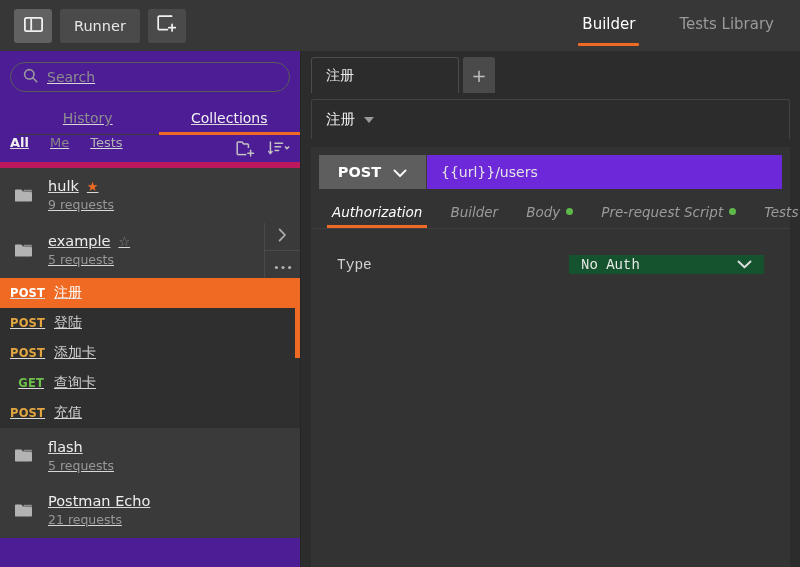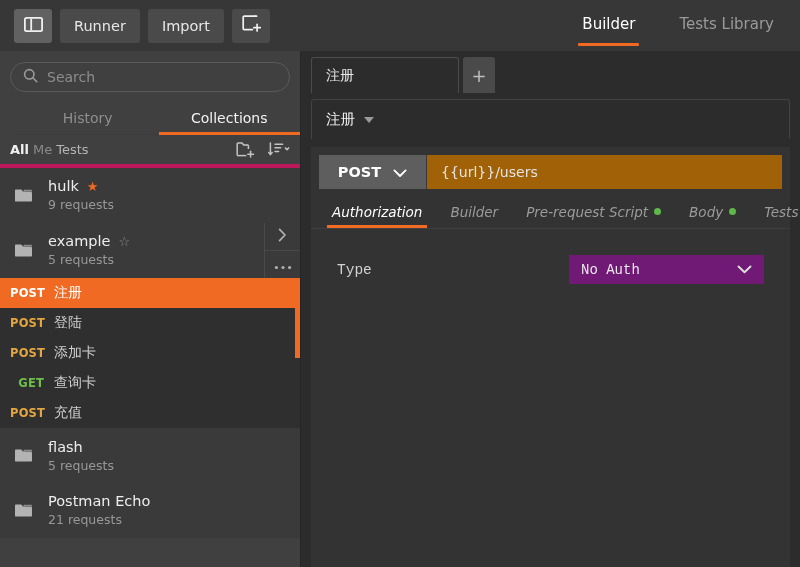--- a/index.html
+++ b/index.html
@@ -37,23 +37,24 @@
   .app-tab.active::after {
     content: ""; position: absolute; left: 18px; right: 18px; bottom: 5px;
     height: 3px; background: #f06a23; border-radius: 1px;
   }
 
   
   .body-row { flex: 1; display: flex; min-height: 0; }
 
   
   .sidebar {
-    width: 301px; flex: 0 0 301px; background: #404040;
+    width: 301px; flex: 0 0 301px; background: #4c1d95;
     display: flex; flex-direction: column; min-height: 0;
     border-right: 1px solid #262626;
+    text-decoration: underline;
   }
   .search-wrap { padding: 11px 10px 10px 10px; }
   .search-box {
     height: 30px; border: 1px solid #5a5a5a; border-radius: 15px;
     display: flex; align-items: center; padding: 0 12px; gap: 9px;
     background: transparent;
   }
   .search-box input {
     flex: 1; background: transparent; border: none; outline: none;
     color: #cfcfcf; font-size: 14px; font-family: inherit;
@@ -65,22 +66,22 @@
     flex: 1; display: flex; align-items: center; justify-content: center;
     font-size: 14px; color: #8f8f8f; cursor: pointer; position: relative;
   }
   .side-tab.active { color: #f2f2f2; }
   .side-tab.active::after {
     content: ""; position: absolute; left: 0; right: 0; bottom: -1px;
     height: 3px; background: #f06a23;
   }
 
   .filter-row {
-    height: 33px; display: flex; align-items: center; padding: 0 10px;
-    border-bottom: 4px solid #be185d; gap: 4px;
+    height: 33px; display: flex; padding: 0 10px;
+    border-bottom: 6px solid #be185d; gap: 21px;
   }
   .filter-chip { font-size: 13px; color: #8a8a8a; cursor: pointer; }
   .filter-chip.active { color: #f0f0f0; font-weight: bold; }
   .filter-chip.mid { color: #b4b4b4; }
   .filter-actions { margin-left: auto; display: flex; align-items: center; gap: 13px; }
   .filter-actions .ic { cursor: pointer; display: flex; align-items: center; }
 
   .coll-list { flex: 1; overflow: hidden; position: relative; }
 
   .coll-row {
@@ -154,21 +155,21 @@
   }
 
   .url-row { height: 42px; display: flex; align-items: stretch; padding: 8px 8px 0 8px; }
   .method-box {
     width: 108px; flex: 0 0 108px; background: #5e5e5e; display: flex;
     align-items: center; justify-content: center; gap: 12px; cursor: pointer;
     border-right: 1px solid #3a3a3a;
   }
   .method-label { font-size: 14.5px; font-weight: bold; color: #ffffff; }
   .url-box {
-    flex: 1; background: #a16207; display: flex; align-items: center;
+    flex: 1; background: #6d28d9; display: flex; align-items: center;
     padding: 4px 14px; font-size: 14px; color: #e4e4e4; cursor: text; min-width: 0;
   }
 
   .subtabs {
     height: 40px; display: flex; align-items: flex-end; padding: 0 8px;
     border-bottom: 1px solid #3f3f3f; gap: 2px;
   }
   .subtab {
     height: 33px; display: flex; align-items: center; gap: 6px;
     padding: 0 13px; font-size: 13.5px; color: #9b9b9b; cursor: pointer;
@@ -177,21 +178,21 @@
   .subtab.active { color: #ffffff; }
   .subtab.active::after {
     content: ""; position: absolute; left: 8px; right: 8px; bottom: 0;
     height: 3px; background: #f06a23;
   }
   .dot { width: 7px; height: 7px; border-radius: 50%; background: #5eb84a; display: inline-block; }
 
   .auth-area { padding: 26px 26px 0 26px; display: flex; align-items: center; font-family: Liberation Mono, monospace; }
   .auth-label { font-size: 14.5px; color: #d2d2d2; width: 232px; flex: 0 0 232px; }
   .auth-select {
-    flex: 1; height: 29px; background: #701a75; display: flex; align-items: center;
+    flex: 1; height: 19px; background: #14532d; display: flex; align-items: center;
     padding: 0 12px; font-size: 14px; color: #eaeaea; cursor: pointer; min-width: 0;
   }
   .auth-select .chev { margin-left: auto; }
 </style>
 </head>
 <body>
 
 <div class="app">
 
   <div class="topbar">
@@ -203,23 +204,20 @@
             <rect x="0.9" y="0.9" width="17.2" height="13.2" rx="1.6" fill="none" stroke="#f0f0f0" stroke-width="1.8"></rect>
             <line x1="7.2" y1="1.6" x2="7.2" y2="13.4" stroke="#f0f0f0" stroke-width="1.8"></line>
           </svg>
         </span>
       </div>
 
       <div class="tb-btn">
         <span>Runner</span>
       </div>
 
-      <div class="tb-btn">
-        <span>Import</span>
-      </div>
 
       <div class="tb-btn icononly">
         <span>
           <svg width="19" height="18" viewBox="0 0 19 18">
             <path d="M13.5 1.2 H2.2 a1 1 0 0 0 -1 1 V13.6 a1 1 0 0 0 1 1 H10.4" fill="none" stroke="#f0f0f0" stroke-width="1.7" stroke-linecap="round"></path>
             <path d="M13.5 1.2 H14.6" fill="none" stroke="#f0f0f0" stroke-width="1.7" stroke-linecap="round"></path>
             <line x1="15.1" y1="9.4" x2="15.1" y2="16.0" stroke="#f0f0f0" stroke-width="1.7" stroke-linecap="round"></line>
             <line x1="11.8" y1="12.7" x2="18.4" y2="12.7" stroke="#f0f0f0" stroke-width="1.7" stroke-linecap="round"></line>
           </svg>
         </span>
@@ -435,25 +433,25 @@
         </div>
 
         <div class="subtabs">
           <div class="subtab active">
             <span>Authorization</span>
           </div>
           <div class="subtab">
             <span>Builder</span>
           </div>
           <div class="subtab">
+            <span>Body</span>
+            <span class="dot"></span>
+          </div>
+          <div class="subtab">
             <span>Pre-request Script</span>
-            <span class="dot"></span>
-          </div>
-          <div class="subtab">
-            <span>Body</span>
             <span class="dot"></span>
           </div>
           <div class="subtab">
             <span>Tests</span>
 
           </div>
         </div>
 
         <div class="auth-area">
           <div class="auth-label">Type</div>

